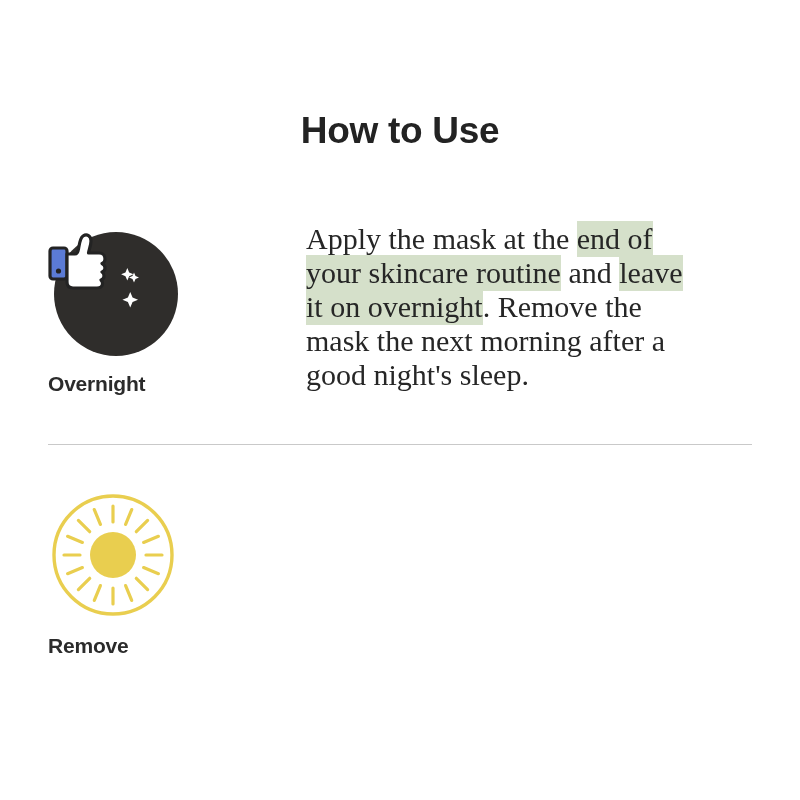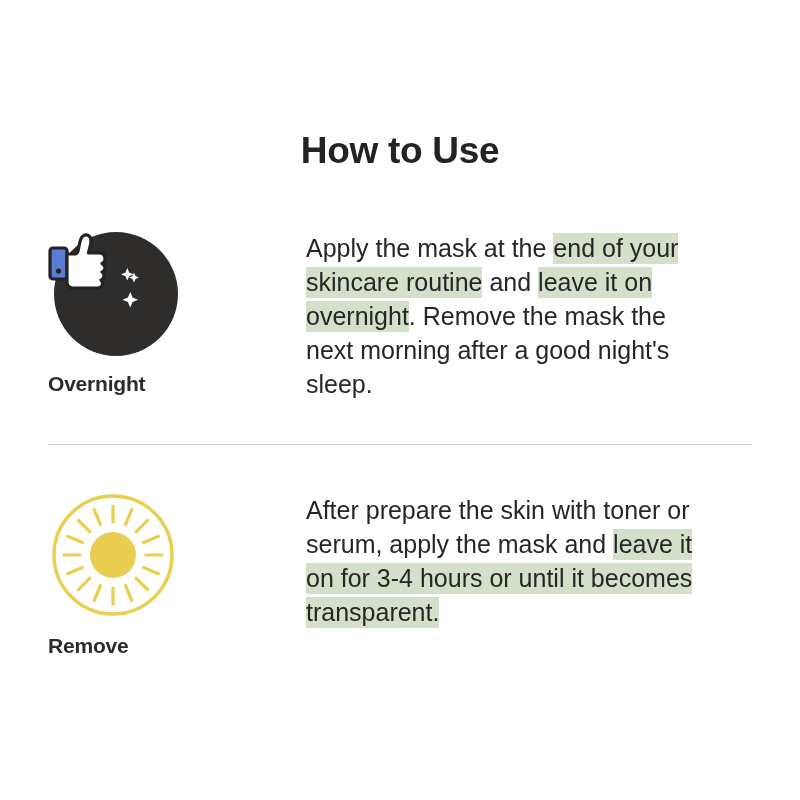--- a/index.html
+++ b/index.html
@@ -27,21 +27,20 @@
     position: absolute;
     top: 110px;
     left: 0;
     width: 800px;
     text-align: center;
     font-size: 37px;
     font-weight: bold;
     color: #232323;
     letter-spacing: -0.3px;
     font-family: "Liberation Sans", "DejaVu Sans", sans-serif;
-    margin-top: 20px;
   }
 
   
   .section {
     position: absolute;
     display: flex;
     align-items: flex-start;
   }
   #section-overnight {
     top: 218px;
@@ -71,26 +70,25 @@
     letter-spacing: -0.2px;
   }
 
   .text-col {
     flex: 1 1 auto;
     padding-top: 4px;
     padding-left: 28px;
   }
 
   .body-text {
-    font-size: 25px;
+    font-size: 30px;
     line-height: 34px;
     color: #262626;
-    font-family: Liberation Sans, sans-serif;
+    font-family: Liberation Serif, serif;
     max-width: 390px;
-    margin-top: 9px;
   }
   .body-text .hl {
     background: #d5e0ca;
     box-decoration-break: clone;
     -webkit-box-decoration-break: clone;
     padding: 1px 0 2px 0;
   }
 
   
   .divider {
@@ -207,18 +205,15 @@
             <line x1="34.4" y1="52.4" x2="19.6" y2="46.3"></line>
             <line x1="41.7" y1="41.7" x2="30.4" y2="30.4"></line>
             <line x1="52.4" y1="34.4" x2="46.3" y2="19.6"></line>
           </g>
         </svg>
       </div>
 
       <div class="icon-label">Remove</div>
     </div>
 
-    <div class="text-col">
-      <div class="body-text">After prepare the skin with toner or serum, apply the mask and <span class="hl">leave it on for 3-4 hours or until it becomes transparent.</span></div>
-    </div>
   </div>
 
 </div>
 
 </body></html>

